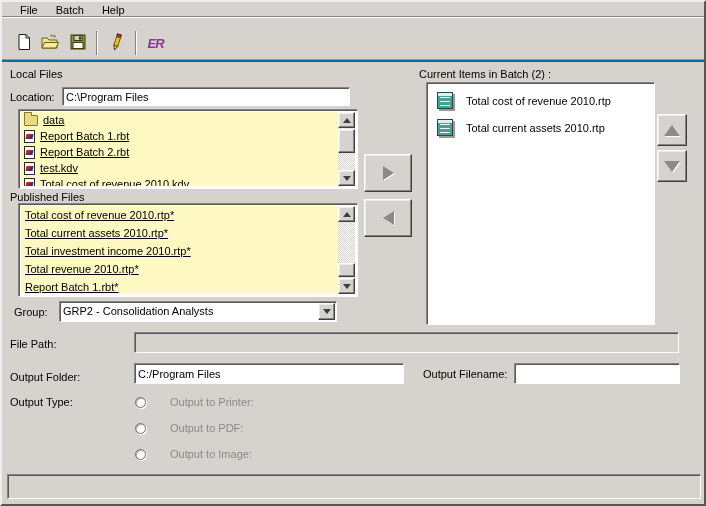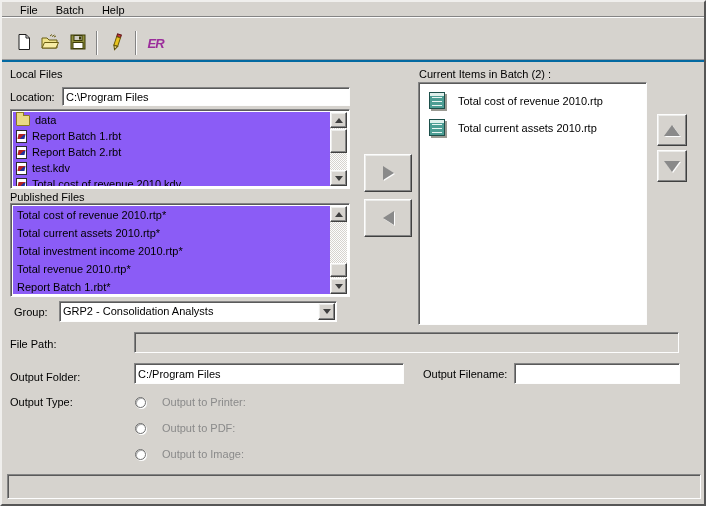--- a/index.html
+++ b/index.html
@@ -35,22 +35,22 @@
     display: flex; align-items: center; padding-left: 8px;
     border-bottom: 2px solid #0369a1; box-shadow: 0 -1px 0 #9a9a9a inset;
   }
   .tool-btn { width: 27px; height: 26px; display:flex; align-items:center; justify-content:center; }
   .tool-sep { width: 2px; height: 24px; margin: 0 5px; border-left:1px solid #848484; border-right:1px solid #fdfdfd; }
   .er-logo { font-style: italic; font-weight: bold; font-size: 13px; color: #9b2d9b; letter-spacing: -1px; }
   
   .lbl { position: absolute; white-space: nowrap; }
   .dim { color: #8a8a8a; }
   
-  .listbox { position: absolute; overflow: hidden; }
-  .list-inner { position: absolute; left: 2px; top: 2px; right: 19px; bottom: 2px; overflow: hidden; background:#8b5cf6; }
+  .listbox { position: absolute; overflow: hidden; margin-left: 8px; }
+  .list-inner { position: absolute; left: 2px; top: 2px; right: 19px; bottom: 2px; overflow: hidden; background:#fef9c3;text-decoration:underline; }
   .file-row { display: flex; align-items: center; height: 16px; gap: 5px; padding-left: 3px; white-space: nowrap; }
   .pub-row { height: 18px; line-height: 18px; padding-left: 4px; white-space: nowrap; }
   .batch-row { display: flex; align-items: center; height: 27px; gap: 13px; padding-left: 8px; white-space: nowrap; }
   
   .vscroll {
     position: absolute; top: 2px; right: 2px; bottom: 2px; width: 17px;
     background: repeating-conic-gradient(#fdfdfd 0% 25%, #d6d3ce 0% 50%) 0 0 / 2px 2px;
   }
   .sb-btn { position: absolute; left: 0; width: 17px; height: 16px; display:flex; align-items:center; justify-content:center; }
   .sb-up { top: 0; } .sb-down { bottom: 0; }
@@ -64,21 +64,21 @@
   .tri-up-lg    { width:0; height:0; border-left:8px solid transparent; border-right:8px solid transparent; border-bottom:11px solid #8a8a8a; filter: drop-shadow(1px 1px 0 #fdfdfd); }
   .tri-down-lg  { width:0; height:0; border-left:8px solid transparent; border-right:8px solid transparent; border-top:11px solid #8a8a8a; filter: drop-shadow(1px 1px 0 #fdfdfd); }
   
   input[type=text] { position:absolute; font-family:"Liberation Sans",sans-serif; font-size:11px; padding:2px 3px; outline:none; }
   input[disabled] { background: #d6d3ce; color:#808080; }
   
   .combo { position:absolute; }
   .combo-text { position:absolute; left:3px; top:3px; right:20px; white-space:nowrap; overflow:hidden; }
   .combo-btn { position:absolute; right:1px; top:1px; bottom:1px; width:17px; display:flex; align-items:center; justify-content:center; }
   
-  .radio-row { position:absolute; display:flex; align-items:center; gap:16px; }
+  .radio-row { position:absolute; display:flex; align-items:center; gap:24px; }
   .radio-circle { width:11px; height:11px; border-radius:50%; background:#fff;
     border:1px solid #6e6e6e; box-shadow: inset 1px 1px 0 #b0b0b0, 1px 1px 0 #fdfdfd; }
   
   .icon-folder { width:14px; height:11px; position:relative; background:#e9d985; border:1px solid #8c7a1e; border-radius:1px; flex:none; }
   .icon-folder::before { content:""; position:absolute; left:-1px; top:-4px; width:6px; height:3px; background:#e9d985; border:1px solid #8c7a1e; border-bottom:none; border-radius:1px 1px 0 0; }
   .icon-report { width:11px; height:13px; position:relative; background:#fff; border:1px solid #2b2b2b; flex:none; }
   .icon-report::before { content:""; position:absolute; left:1px; top:3px; width:7px; height:5px;
     background: linear-gradient(135deg, #b22222 0 55%, #24319b 55% 100%); transform: skewX(-12deg); }
   .icon-table { width:16px; height:17px; position:relative; flex:none;
     background: linear-gradient(#dff0ec 0 3px, #4d9e94 3px);

